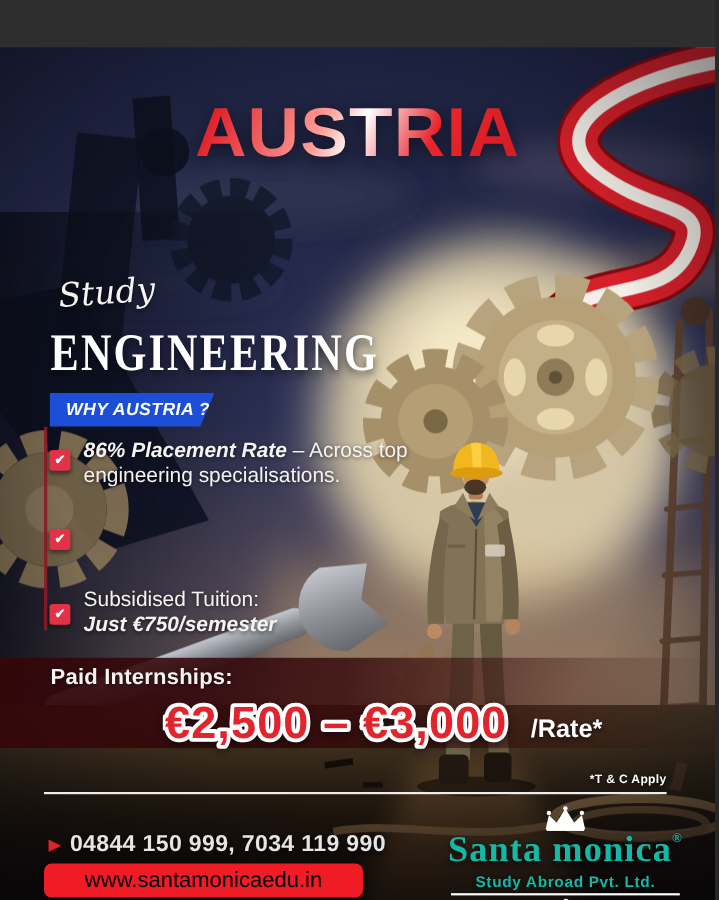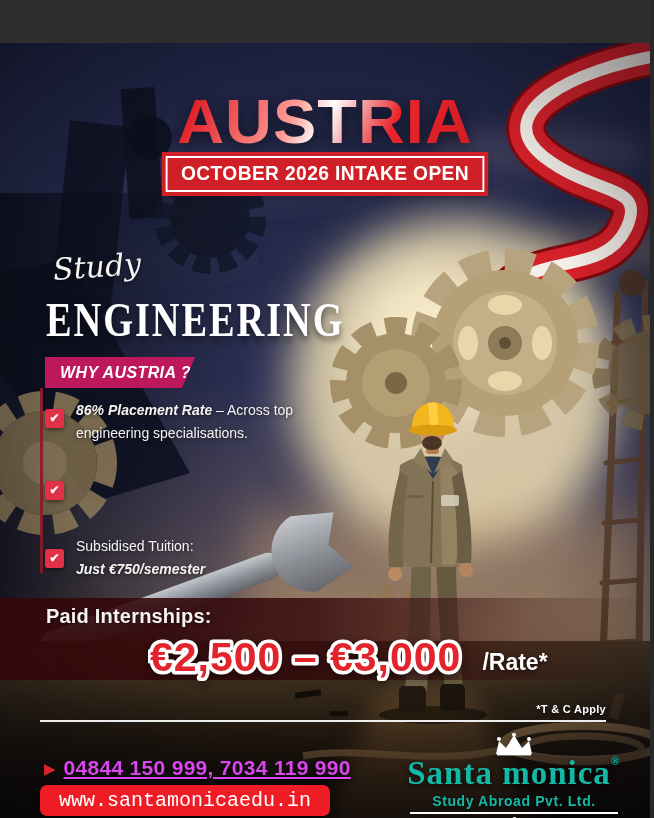--- a/index.html
+++ b/index.html
@@ -23,31 +23,31 @@
           padding:4px 14px 5px;white-space:nowrap;transform:scaleX(.96);}
 
   
   .study{position:absolute;left:53px;top:206px;color:#f7f5f2;font-family:"DejaVu Serif",serif;
          font-style:italic;font-size:30px;transform:rotate(-4deg);text-shadow:0 2px 5px rgba(0,0,0,.5);}
   .program{position:absolute;left:46px;top:249px;color:#ffffff;font-family:"Liberation Serif",serif;
            font-weight:bold;font-size:40px;letter-spacing:2px;transform:scale(.96,1.2);
            transform-origin:left top;text-shadow:0 3px 7px rgba(0,0,0,.55);}
 
   
-  .why-tag{position:absolute;left:45px;top:314px;width:150px;height:31px;background:#be185d;
+  .why-tag{position:absolute;left:45px;top:314px;width:150px;height:31px;background:#1d4ed8;
            clip-path:polygon(0 0,100% 0,calc(100% - 13px) 100%,0 100%);
            color:#fff;font-weight:bold;font-style:italic;font-size:16px;letter-spacing:.4px;
            line-height:31px;padding-left:15px;box-sizing:border-box;}
   .connector{position:absolute;left:40px;top:345px;width:2.5px;height:185px;
              background:rgba(140,26,38,.9);}
   .check{position:absolute;left:45px;width:19px;height:19px;background:#e23248;border-radius:3px;
          color:#fff;font-size:12px;font-weight:bold;text-align:center;line-height:19px;
          box-shadow:0 2px 4px rgba(0,0,0,.45);}
   .chk1{top:366px;} .chk2{top:438px;} .chk3{top:506px;}
-  .bullet{position:absolute;left:76px;color:#f5f3f1;font-size:14px;line-height:22.5px;
+  .bullet{position:absolute;left:76px;color:#f5f3f1;font-size:19px;line-height:22.5px;
           text-shadow:0 1px 4px rgba(0,0,0,.6);white-space:nowrap;}
   .bt1{top:356px;} .bt2{top:428px;} .bt3{top:492px;}
   .bi{font-weight:bold;font-style:italic;}
 
   
   .band{position:absolute;top:555px;left:0;width:650px;height:82px;
         background:linear-gradient(90deg,rgba(52,7,10,.94) 0%,rgba(52,7,10,.82) 48%,rgba(52,7,10,.35) 78%,rgba(52,7,10,0) 100%);
         padding:7px 0 0 46px;box-sizing:border-box;}
   .paid-label{color:#f6f4f2;font-size:20px;font-weight:bold;letter-spacing:.2px;
               text-shadow:0 1px 3px rgba(0,0,0,.6);}
@@ -58,24 +58,24 @@
                   stroke-linejoin:round;letter-spacing:1px;}
   .per-month{color:#ffffff;font-size:23px;font-weight:bold;margin:0 0 6px 0;
              text-shadow:0 2px 4px rgba(0,0,0,.6);}
 
   
   .terms{position:absolute;right:44px;top:660px;color:#ffffff;font-size:11px;font-weight:bold;
          letter-spacing:.3px;text-shadow:0 1px 3px rgba(0,0,0,.7);}
   .hairline{position:absolute;left:40px;top:677px;width:566px;height:1.5px;background:rgba(255,255,255,.92);}
   .phone-row{position:absolute;left:44px;top:713px;display:flex;align-items:center;gap:8px;}
   .phone-arrow{color:#e0222a;font-size:15px;line-height:1;}
-  .phones{color:#d946ef;font-size:21px;font-weight:bold;letter-spacing:.3px;
-          text-shadow:0 2px 4px rgba(0,0,0,.6);white-space:nowrap;text-decoration:underline;}
+  .phones{color:#e5e5e5;font-size:21px;font-weight:bold;letter-spacing:.3px;
+          text-shadow:0 2px 4px rgba(0,0,0,.6);white-space:nowrap;}
   .site-btn{position:absolute;left:40px;top:742px;min-width:290px;height:31px;background:#ef1c25;
-            border:none;border-radius:7px;color:#ffffff;font-family:Liberation Mono, monospace;
+            border:none;border-radius:7px;color:#000000;font-family:Liberation Sans, sans-serif;
             font-size:20px;text-align:center;line-height:31px;padding:0 14px;box-sizing:border-box;
             cursor:pointer;box-shadow:0 3px 7px rgba(0,0,0,.4);}
 
   
   .brand{position:absolute;left:388px;top:690px;width:252px;text-align:center;color:#14b8a6;}
   .crown{display:block;margin:0 auto 1px;}
   .brand-name{font-family:"Liberation Serif",serif;font-weight:bold;font-size:33px;
               letter-spacing:1px;line-height:1;white-space:nowrap;text-shadow:0 2px 4px rgba(0,0,0,.6);}
   .reg{font-size:12px;vertical-align:top;position:relative;top:-2px;}
   .brand-tag{font-size:14px;font-weight:bold;letter-spacing:.6px;margin-top:3px;
@@ -243,23 +243,20 @@
         <path d="M 412,382 Q 414,361 433,359 Q 452,361 454,382 L 454,387 L 412,387 Z" fill="#f2b71f"></path>
         <ellipse cx="433" cy="387" rx="24" ry="5.5" fill="#db9c12"></ellipse>
         <path d="M 428,360 L 430,382 L 438,382 L 437,360 Z" fill="#ffd34a" opacity="0.8"></path>
       </g>
 
       <rect x="0" y="640" width="650" height="163" fill="url(#bottomFade)"></rect>
       <rect x="0" y="0" width="650" height="803" fill="url(#vig)"></rect>
     </svg>
 
     <div class="title">AUSTRIA</div>
-    <div class="banner-wrap">
-      <div class="banner">OCTOBER 2026 INTAKE OPEN</div>
-    </div>
 
     <div class="study">Study</div>
     <div class="program">ENGINEERING</div>
 
     <div class="why-tag">WHY AUSTRIA ?</div>
     <div class="connector"></div>
 
     <span class="check chk1">✔</span>
     <span class="check chk2">✔</span>
     <span class="check chk3">✔</span>

